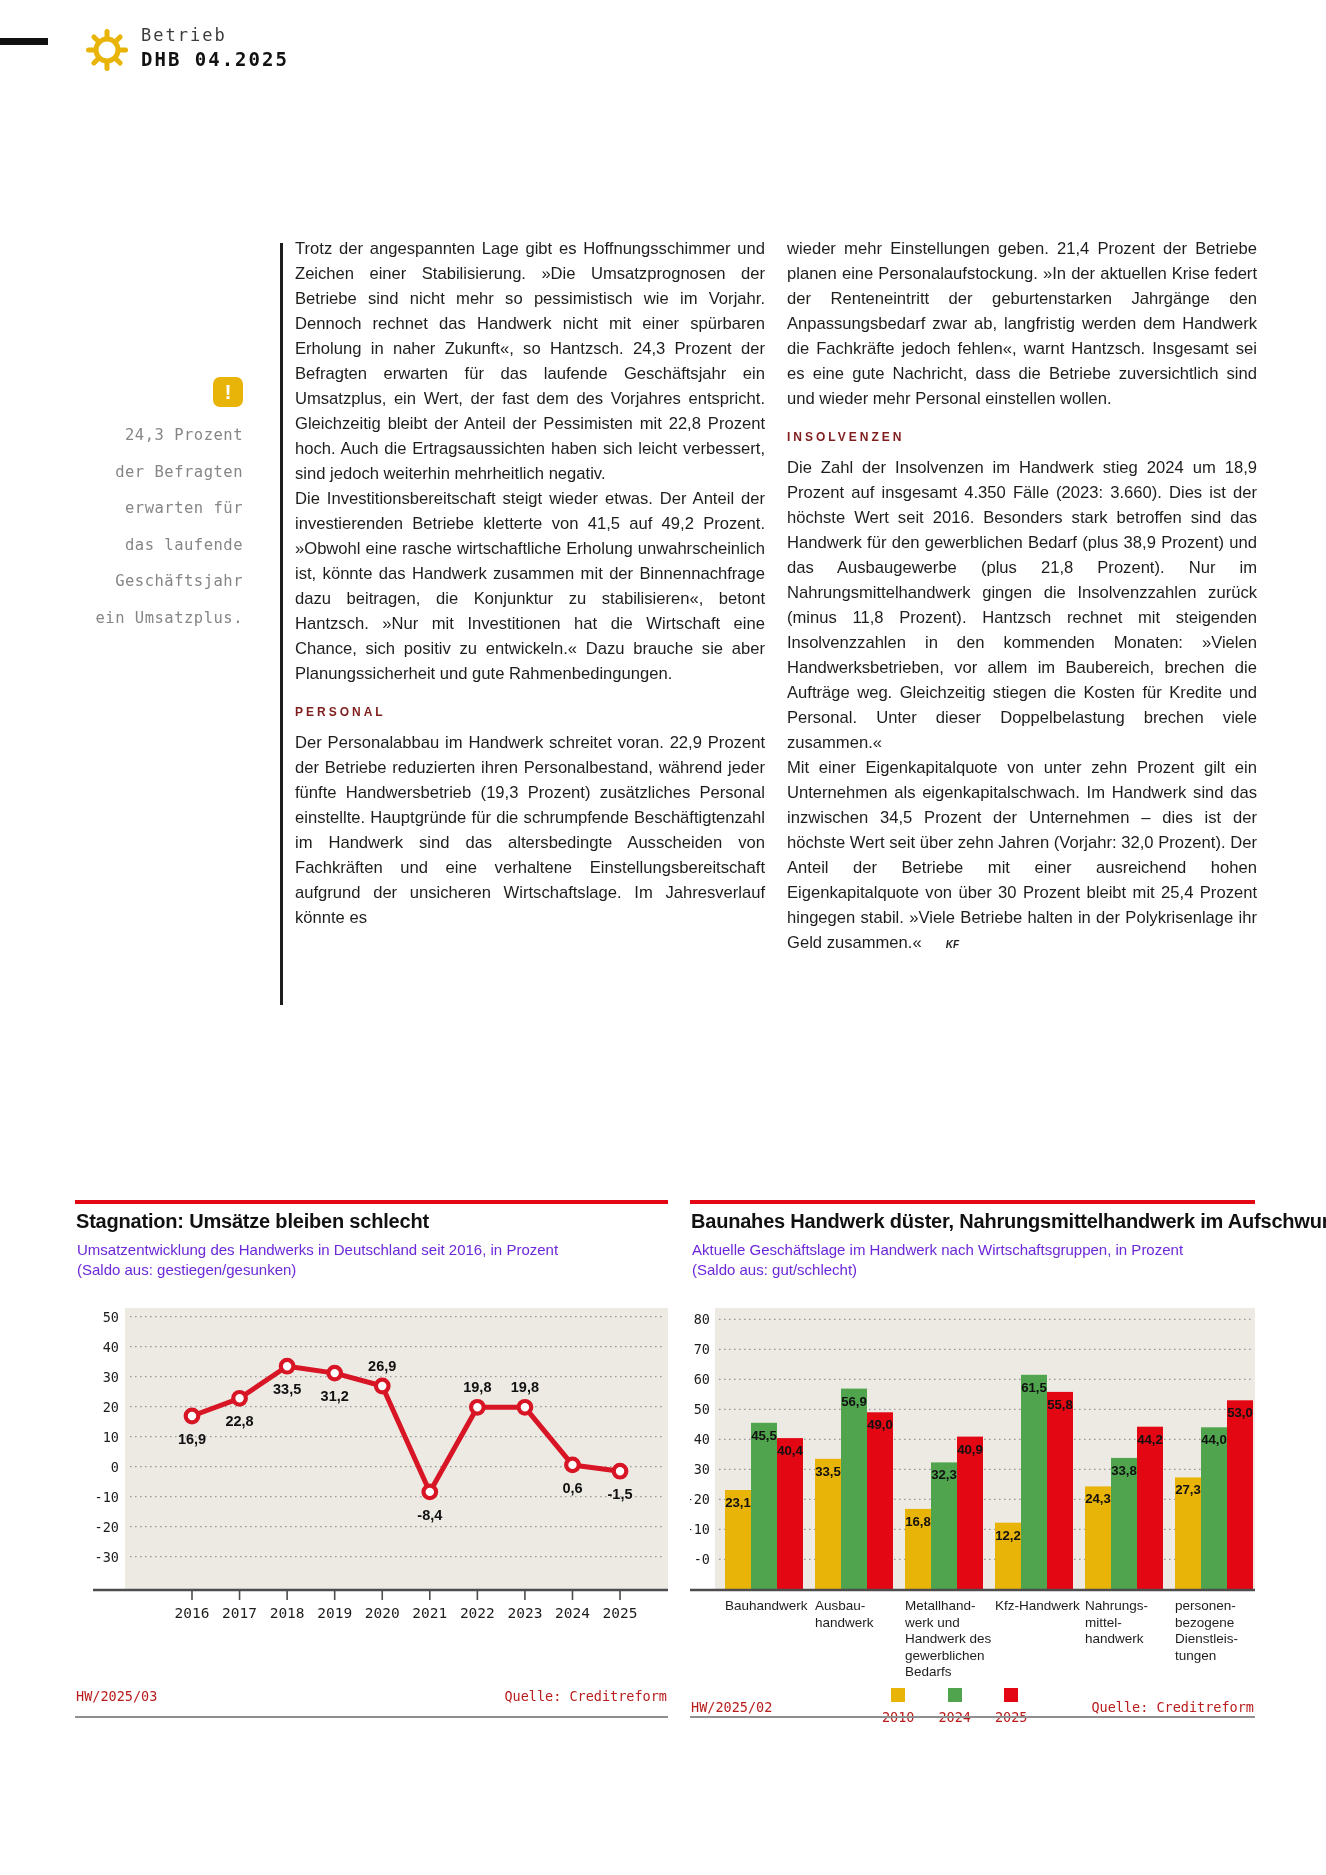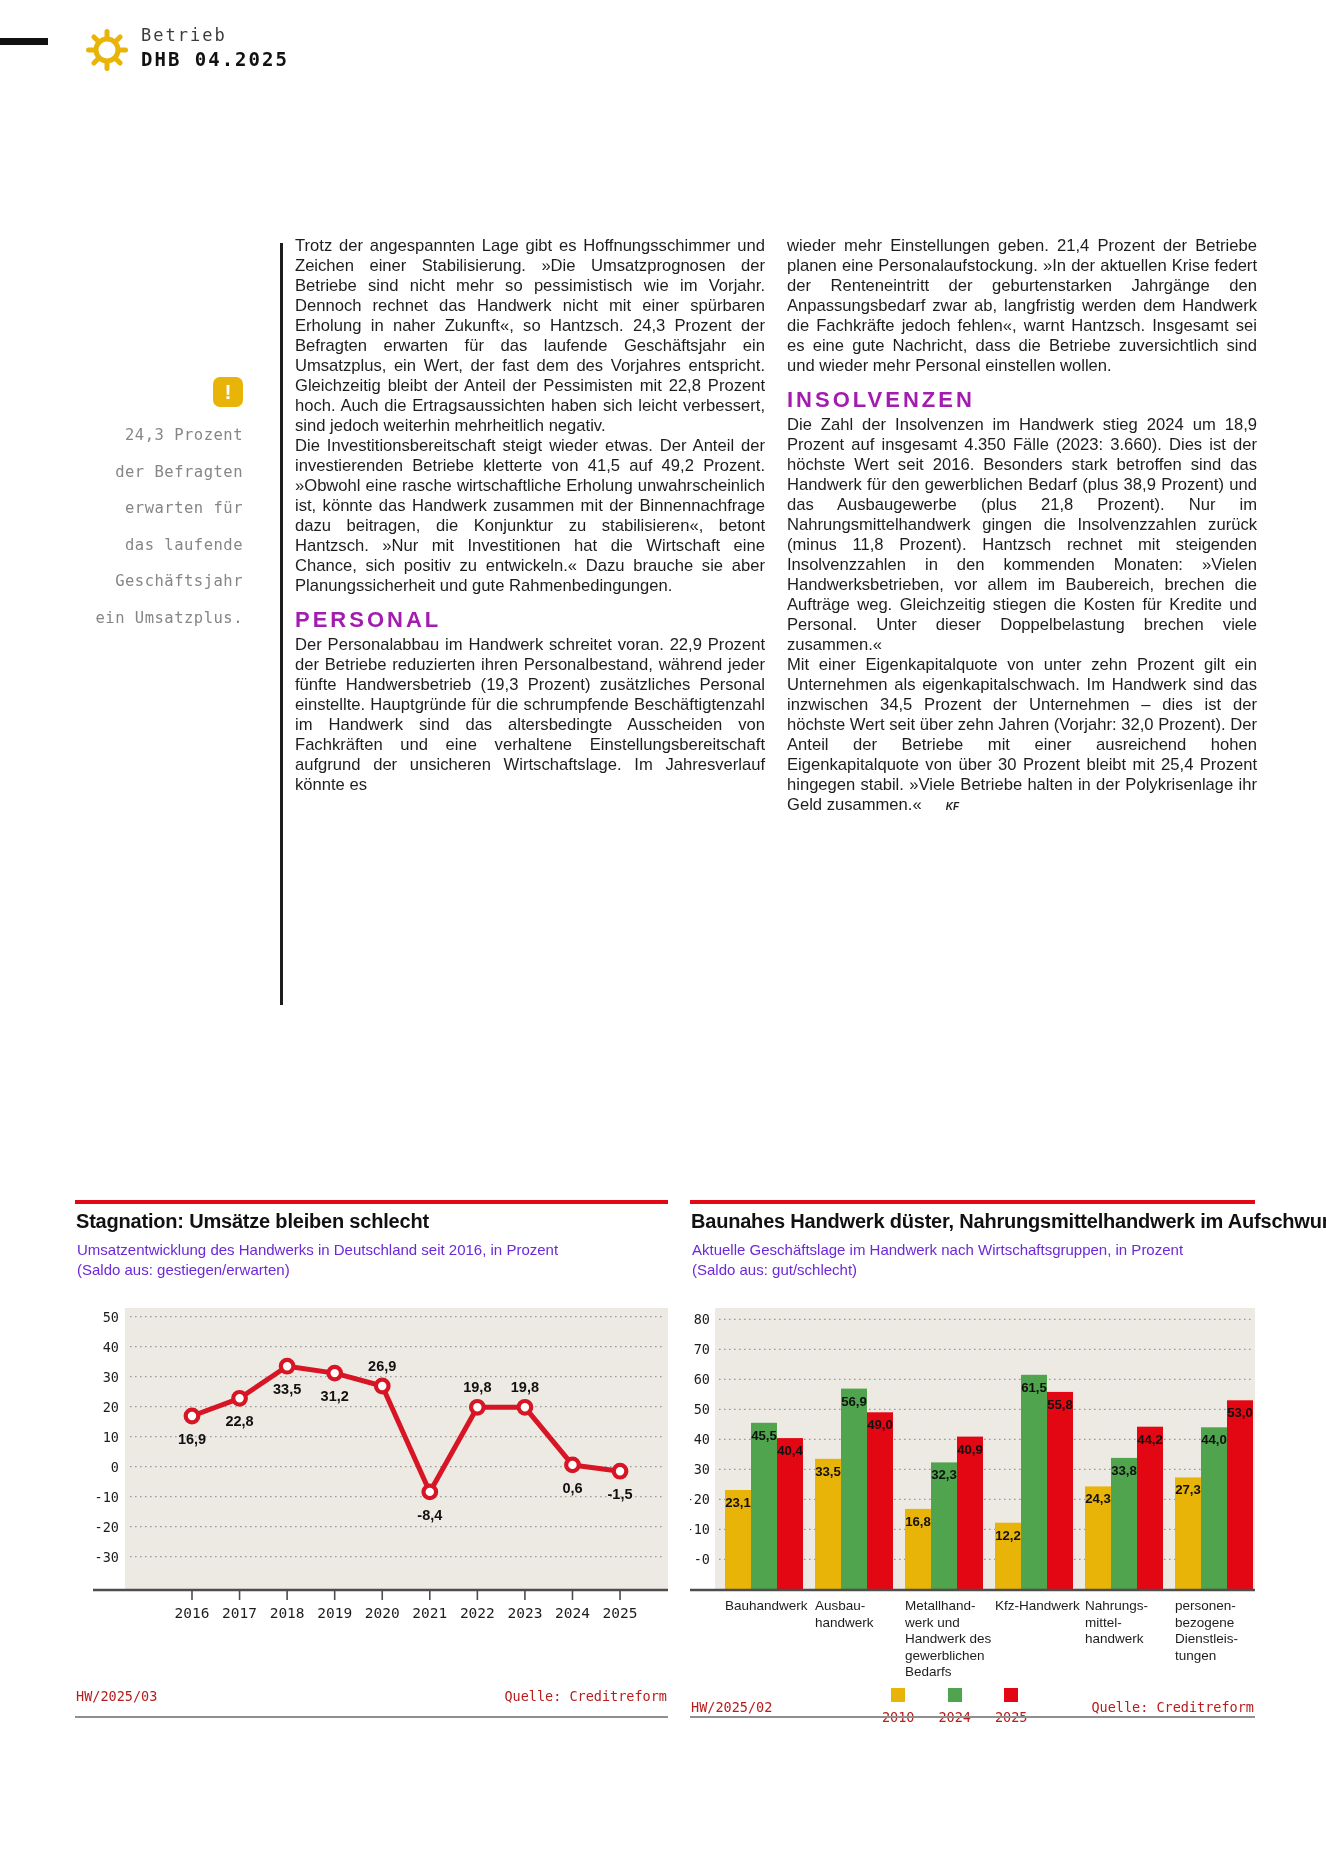--- a/index.html
+++ b/index.html
@@ -17,26 +17,26 @@
   
   .pullquote{position:absolute;left:95px;top:377px;width:148px;text-align:right;}
   .pq-icon{display:inline-block;width:30px;height:30px;border-radius:7px;background:#e9b408;
            color:#fff;font-weight:bold;font-size:21px;line-height:30px;text-align:center;
            font-family:"Liberation Sans",sans-serif;}
   .pq-text{margin:10px 0 0 0;font-family:"DejaVu Sans Mono",monospace;font-size:15.5px;
            line-height:36.5px;color:#868686;letter-spacing:0.5px;}
 
   
   .col-rule{position:absolute;left:280px;top:243px;width:2.5px;height:762px;background:#1d1d1b;}
-  .col{position:absolute;top:236px;width:470px;font-size:16.6px;line-height:20px;
+  .col{position:absolute;top:236px;width:470px;font-size:16.6px;line-height:25px;
        text-align:justify;hyphens:auto;-webkit-hyphens:auto;}
   .col1{left:295px;}
   .col2{left:787px;}
   .col p{margin:0 0 0 0;}
-  .col h3{margin:14px 0 5px 0;font-size:22px;letter-spacing:3px;font-weight:bold;color:#a21caf;}
+  .col h3{margin:14px 0 5px 0;font-size:12px;letter-spacing:3px;font-weight:bold;color:#7f1d1d;}
   .author{font-weight:bold;font-style:italic;font-size:10px;margin-left:24px;}
 
   
   .chart{position:absolute;top:1200px;}
   .chart-left{left:75px;width:593px;}
   .chart-right{left:690px;width:565px;}
   .accent{position:absolute;left:0;top:0;width:100%;height:4px;background:#e30613;}
   .chart h2{position:absolute;left:1px;top:10px;margin:0;font-size:20px;font-weight:bold;color:#111;
             white-space:nowrap;letter-spacing:-0.2px;}
   .chart .sub{position:absolute;left:1px;top:39px;margin:1px;font-size:15px;line-height:20px;color:#6d28d9;}
@@ -104,21 +104,21 @@
   <section class="col col2">
     <p>wieder mehr Einstellungen geben. 21,4 Prozent der Betriebe planen eine Personalaufstockung. »In der aktuellen Krise federt der Renteneintritt der geburtenstarken Jahrgänge den Anpassungsbedarf zwar ab, langfristig werden dem Handwerk die Fachkräfte jedoch fehlen«, warnt Hantzsch. Insgesamt sei es eine gute Nachricht, dass die Betriebe zuversichtlich sind und wieder mehr Personal einstellen wollen.</p>
     <h3>INSOLVENZEN</h3>
     <p>Die Zahl der Insolvenzen im Handwerk stieg 2024 um 18,9 Prozent auf insgesamt 4.350 Fälle (2023: 3.660). Dies ist der höchste Wert seit 2016. Besonders stark betroffen sind das Handwerk für den gewerblichen Bedarf (plus 38,9 Prozent) und das Ausbaugewerbe (plus 21,8 Prozent). Nur im Nahrungsmittelhandwerk gingen die Insolvenzzahlen zurück (minus 11,8 Prozent). Hantzsch rechnet mit steigenden Insolvenzzahlen in den kommenden Monaten: »Vielen Handwerksbetrieben, vor allem im Baubereich, brechen die Aufträge weg. Gleichzeitig stiegen die Kosten für Kredite und Personal. Unter dieser Doppelbelastung brechen viele zusammen.«</p>
     <p><span>Mit einer Eigenkapitalquote von unter zehn Prozent gilt ein Unternehmen als eigenkapitalschwach. Im Handwerk sind das inzwischen 34,5 Prozent der Unternehmen – dies ist der höchste Wert seit über zehn Jahren (Vorjahr: 32,0 Prozent). Der Anteil der Betriebe mit einer ausreichend hohen Eigenkapitalquote von über 30 Prozent bleibt mit 25,4 Prozent hingegen stabil. »Viele Betriebe halten in der Polykrisenlage ihr Geld zusammen.«</span><span class="author">KF</span></p>
   </section>
 
   <section class="chart chart-left">
     <div class="accent"></div>
     <h2>Stagnation: Umsätze bleiben schlecht</h2>
-    <p class="sub"><span>Umsatzentwicklung des Handwerks in Deutschland seit 2016, in Prozent</span><br><span>(Saldo aus: gestiegen/erwarten)</span></p>
+    <p class="sub"><span>Umsatzentwicklung des Handwerks in Deutschland seit 2016, in Prozent</span><br><span>(Saldo aus: gestiegen/gesunken)</span></p>
     <svg id="line-chart" width="593" height="336" viewBox="0 0 593 336">
         <rect x="50" y="0" width="543" height="282" fill="#edeae4"></rect>
         <line x1="55" y1="8.699999999999989" x2="589" y2="8.699999999999989" stroke="#9b9b9b" stroke-width="1.2" stroke-dasharray="1.6 3.4"></line>
         <text x="44" y="13.699999999999989" text-anchor="end" font-family="&quot;DejaVu Sans Mono&quot;, monospace" font-size="13.5" fill="#1d1d1b">50</text>
         <line x1="55" y1="38.69999999999999" x2="589" y2="38.69999999999999" stroke="#9b9b9b" stroke-width="1.2" stroke-dasharray="1.6 3.4"></line>
         <text x="44" y="43.69999999999999" text-anchor="end" font-family="&quot;DejaVu Sans Mono&quot;, monospace" font-size="13.5" fill="#1d1d1b">40</text>
         <line x1="55" y1="68.69999999999999" x2="589" y2="68.69999999999999" stroke="#9b9b9b" stroke-width="1.2" stroke-dasharray="1.6 3.4"></line>
         <text x="44" y="73.69999999999999" text-anchor="end" font-family="&quot;DejaVu Sans Mono&quot;, monospace" font-size="13.5" fill="#1d1d1b">30</text>
         <line x1="55" y1="98.69999999999999" x2="589" y2="98.69999999999999" stroke="#9b9b9b" stroke-width="1.2" stroke-dasharray="1.6 3.4"></line>
         <text x="44" y="103.69999999999999" text-anchor="end" font-family="&quot;DejaVu Sans Mono&quot;, monospace" font-size="13.5" fill="#1d1d1b">20</text>

